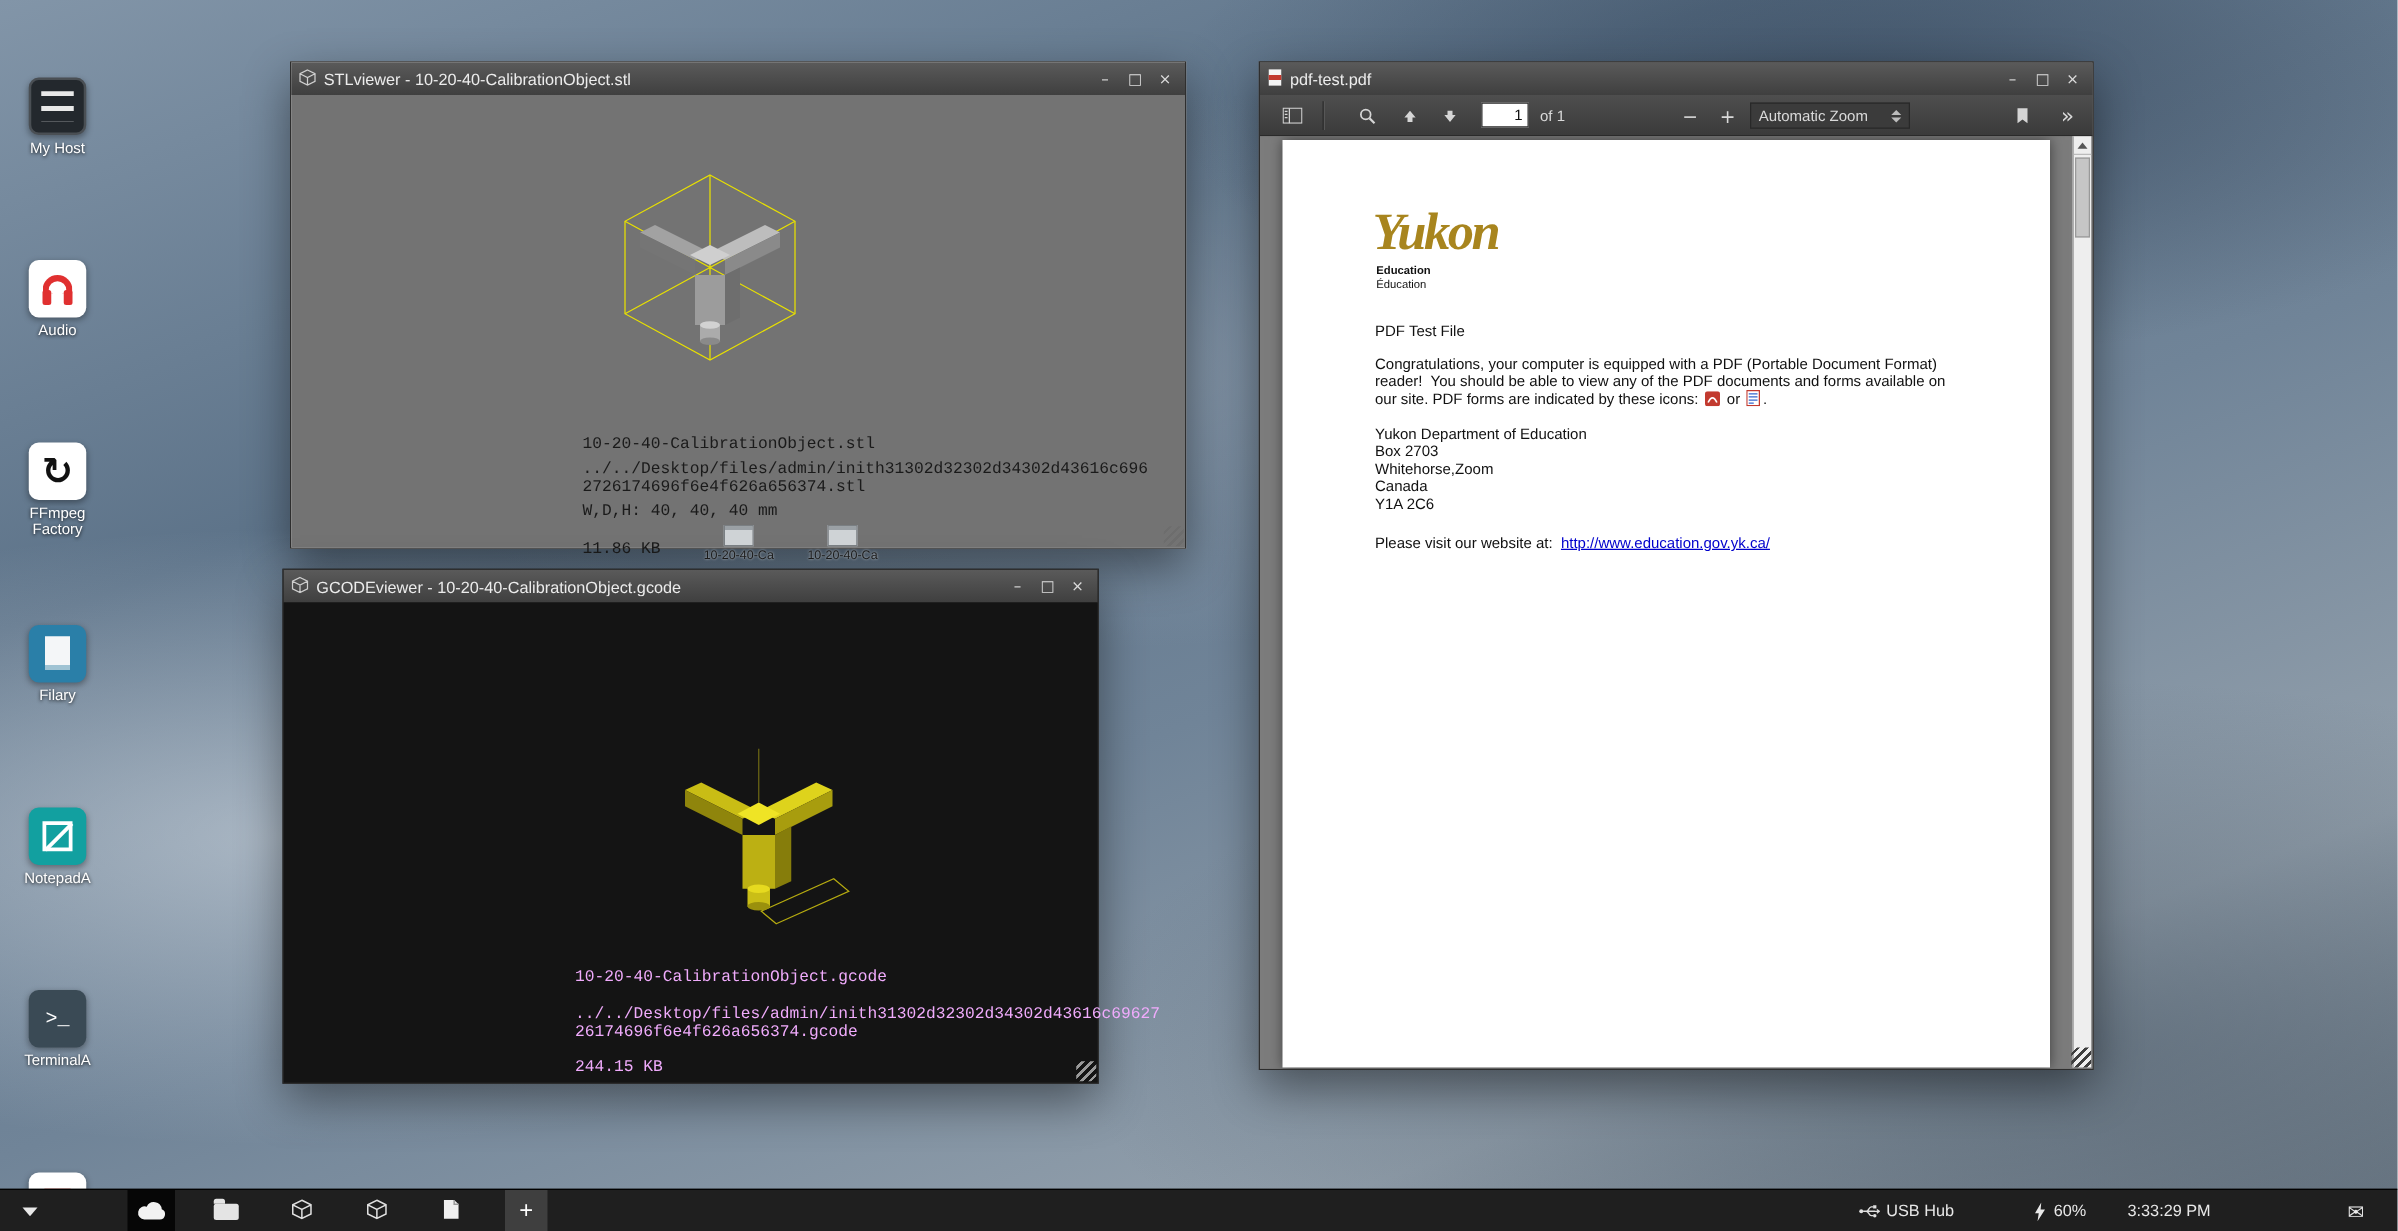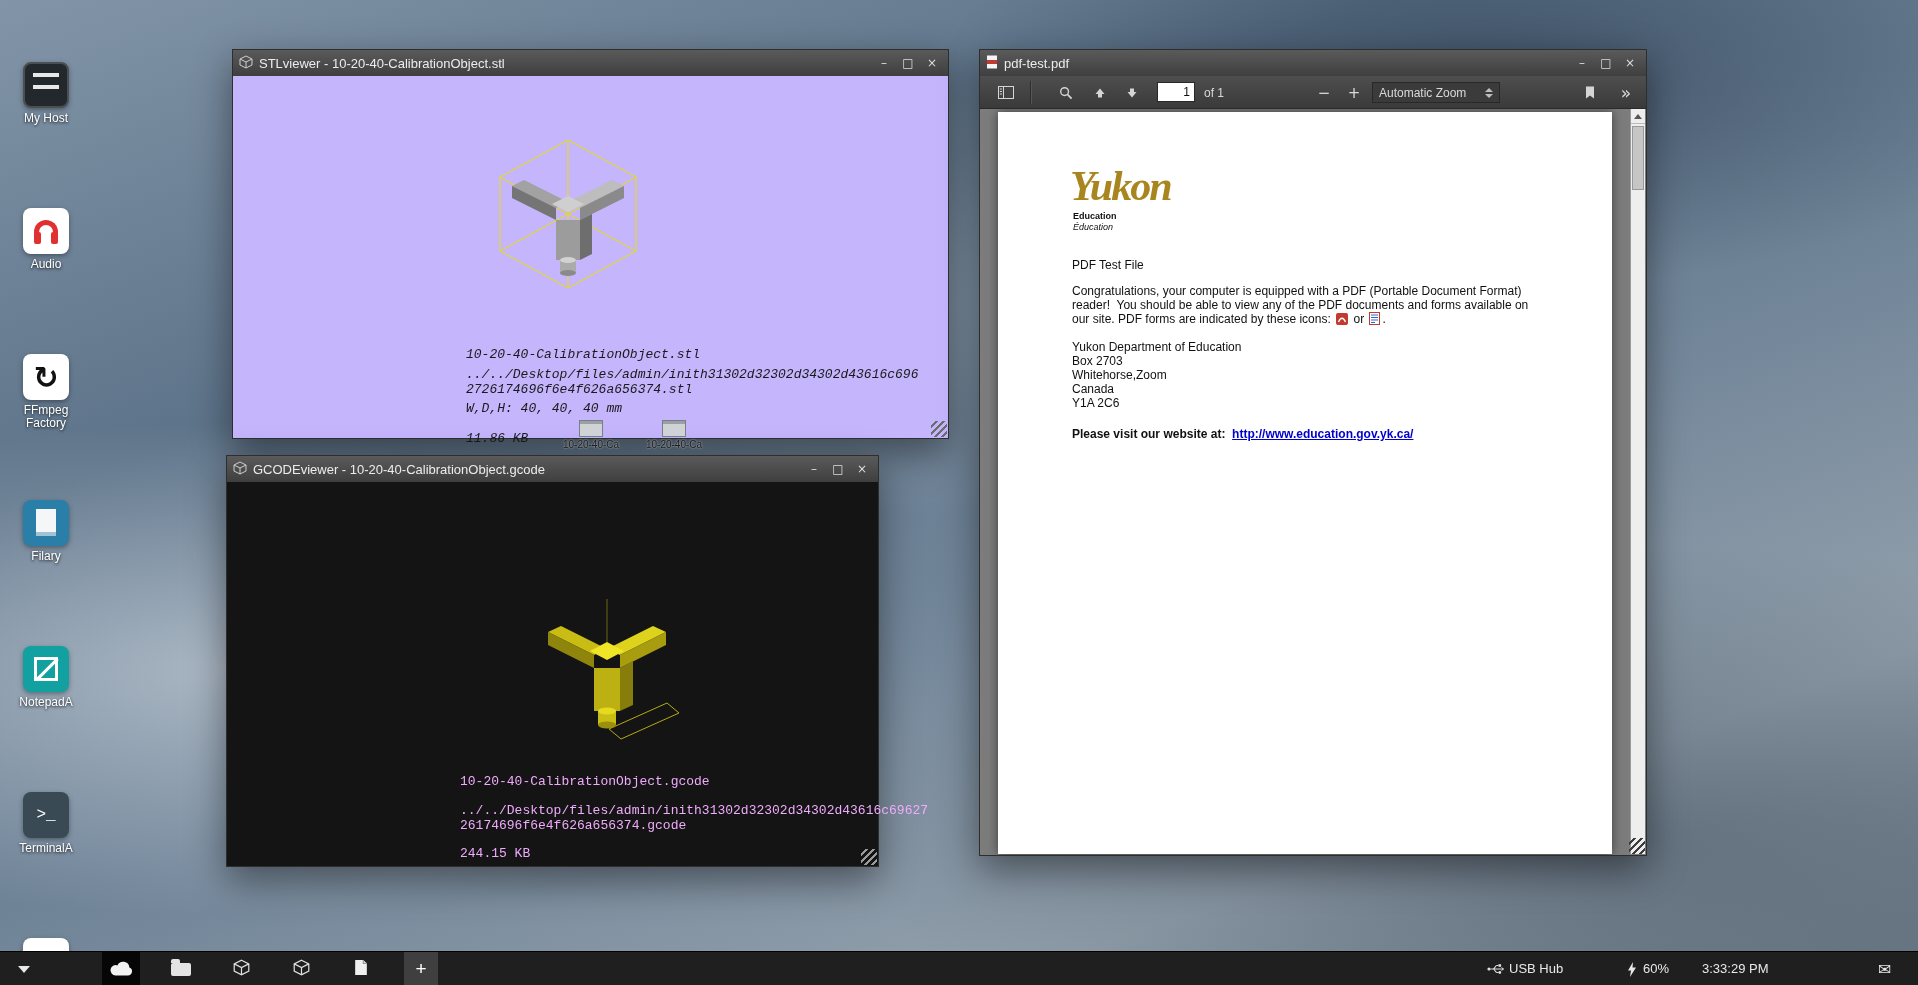--- a/index.html
+++ b/index.html
@@ -49,64 +49,64 @@
   .window { position:absolute; border:1px solid #2e2e2e; box-shadow:0 14px 36px rgba(0,0,0,.45); background:#f0f0f0; }
   .titlebar { height:26px; background:linear-gradient(#5a5a5a,#3f3f3f); display:flex; align-items:center; color:#ececec; font-size:13px; padding:0 6px; gap:6px; cursor:default; }
   .ttext { flex:1; white-space:nowrap; overflow:hidden; }
   .wbtns { display:flex; gap:4px; }
   .wbtn { width:20px; height:17px; display:inline-flex; align-items:center; justify-content:center; color:#ddd; font-size:12px; font-family:"DejaVu Sans",sans-serif; cursor:pointer; }
   .grip { position:absolute; right:1px; bottom:1px; width:16px; height:16px; cursor:nwse-resize;
           background:repeating-linear-gradient(135deg, transparent 0 3px, #6d6d6d 3px 5px); }
 
   
   #win-stl { left:232px; top:49px; width:717px; height:390px; z-index:10; }
-  #win-stl .content { position:absolute; inset:26px 0 0 0; background:#c4b5fd;font-style:italic; }
+  #win-stl .content { position:absolute; inset:26px 0 0 0; background:#737373; }
   .stl-model { position:absolute; left:250px; top:58px; }
   .mono { font-family:"Liberation Mono","DejaVu Sans Mono",monospace; font-size:13px; line-height:15px; color:#1a1a1a; }
   .stl-info { position:absolute; left:233px; top:271px; }
   .stl-info .l1 { margin-bottom:5px; }
   .stl-info .l3 { margin-bottom:4px; }
   .stl-info .l4 { margin-bottom:15px; }
 
   
   #win-gcode { left:226px; top:455px; width:653px; height:412px; z-index:11; background:#161616; }
   #win-gcode .content { position:absolute; inset:26px 0 0 0; background:#141414; }
   .gcode-model { position:absolute; left:290px; top:105px; }
   .gcode-info { position:absolute; left:233px; top:292px; color:#d6d6d6; }
   .gcode-info .l1 { margin-bottom:14px; }
   .gcode-info .l3 { margin-bottom:13px; }
   #win-gcode .grip { background:repeating-linear-gradient(135deg, transparent 0 3px, #9a9a9a 3px 5px); }
 
   
-  #win-pdf { left:979px; top:49px; width:668px; height:807px; z-index:12; background:#7c7c7c; }
+  #win-pdf { left:1007px; top:49px; width:668px; height:807px; z-index:12; background:#7c7c7c; }
   .pdf-toolbar { position:absolute; left:0; top:26px; width:100%; height:33px; background:linear-gradient(#4e4e4e,#3a3a3a); border-bottom:1px solid #2a2a2a; }
   .tbtn { position:absolute; top:4px; width:28px; height:25px; display:flex; align-items:center; justify-content:center; background:transparent; border:0; color:#d9d9d9; font-size:15px; font-family:"DejaVu Sans",sans-serif; cursor:pointer; border-radius:2px; }
   .tb-sep { position:absolute; top:5px; width:1px; height:23px; background:#2c2c2c; box-shadow:1px 0 0 #575757; }
   .page-input { position:absolute; left:177px; top:6px; width:38px; height:20px; border:1px solid #282828; background:#fff; color:#111; font-size:12px; text-align:right; padding:0 4px; }
   .of-label { position:absolute; left:224px; top:10px; color:#d9d9d9; font-size:12px; }
   .zoom-dd { position:absolute; left:392px; top:6px; width:128px; height:21px; background:#3b3b3b; border:1px solid #282828; border-radius:0; color:#d9d9d9; font-size:12px; display:flex; align-items:center; padding:0 6px; cursor:pointer; }
   .dd-arrows { margin-left:auto; display:flex; flex-direction:column; gap:2px; }
   .dd-up { width:0; height:0; border-left:4px solid transparent; border-right:4px solid transparent; border-bottom:4px solid #bdbdbd; }
   .dd-down { width:0; height:0; border-left:4px solid transparent; border-right:4px solid transparent; border-top:4px solid #bdbdbd; }
   .pdf-body { position:absolute; inset:59px 0 0 0; background:#7c7c7c; overflow:hidden; }
   .pdf-page { position:absolute; left:18px; top:3px; width:614px; height:742px; background:#fff; box-shadow:0 0 10px rgba(0,0,0,.5); }
   .pdf-scroll { position:absolute; right:1px; top:59px; bottom:1px; width:15px; background:#eeeeee; border-left:1px solid #9a9a9a; }
   .sb-up { height:15px; border-bottom:1px solid #bbb; display:flex; align-items:center; justify-content:center; }
   .sb-up-tri { width:0; height:0; border-left:4px solid transparent; border-right:4px solid transparent; border-bottom:5px solid #555; }
   .sb-thumb { position:absolute; top:17px; left:1px; right:1px; height:64px; background:#c6c6c6; border:1px solid #999; }
   #win-pdf .grip { background:repeating-linear-gradient(135deg, transparent 0 3px, #3d3d3d 3px 5px); }
 
   
   .yukon-logo { position:absolute; left:72px; top:50px; font-size:42px; font-weight:bold; font-style:italic; letter-spacing:-2px; color:#a8851e; font-family:"Liberation Serif",serif; }
   .logo-sub1 { position:absolute; left:75px; top:99px; font-size:9px; font-weight:bold; color:#111; }
-  .logo-sub2 { position:absolute; left:75px; top:110px; font-size:9px; font-style:italic; color:#111; }
+  .logo-sub2 { position:absolute; left:75px; top:110px; font-size:9px; color:#111; }
   .pdf-heading { position:absolute; left:74px; top:146px; font-size:12px; color:#111; }
   .pdf-para { position:absolute; left:74px; top:172px; font-size:12px; line-height:14px; color:#111; width:540px; }
   .pdf-address { position:absolute; left:74px; top:228px; font-size:12px; line-height:14px; color:#111; }
-  .pdf-site { position:absolute; left:74px; top:315px; font-size:12px; color:#111;font-weight:bold; }
+  .pdf-site { position:absolute; left:74px; top:315px; font-size:12px; color:#111; }
   .pdf-link { color:#0000cc; text-decoration:underline; cursor:pointer; }
   .inline-ico { display:inline-block; vertical-align:-2px; margin:0 2px; }
 
   
   #taskbar { position:absolute; left:0; bottom:0; width:1918px; height:34px; background:#1f1f1f; border-top:1px solid #000; z-index:100; color:#e8e8e8; font-size:13px; }
   .tb-caret { position:absolute; left:18px; top:14px; width:0; height:0; border-left:6px solid transparent; border-right:6px solid transparent; border-top:7px solid #e8e8e8; cursor:pointer; }
   .tb-tile { position:absolute; top:0; height:34px; display:flex; align-items:center; justify-content:center; cursor:pointer; }
   .tb-active { left:102px; width:38px; background:#060606; }
   .tb-ico { position:absolute; top:0; height:34px; width:34px; display:flex; align-items:center; justify-content:center; cursor:pointer; }
   .tb-plus { left:404px; width:34px; background:#3f3f3f; color:#fff; font-size:19px; }

